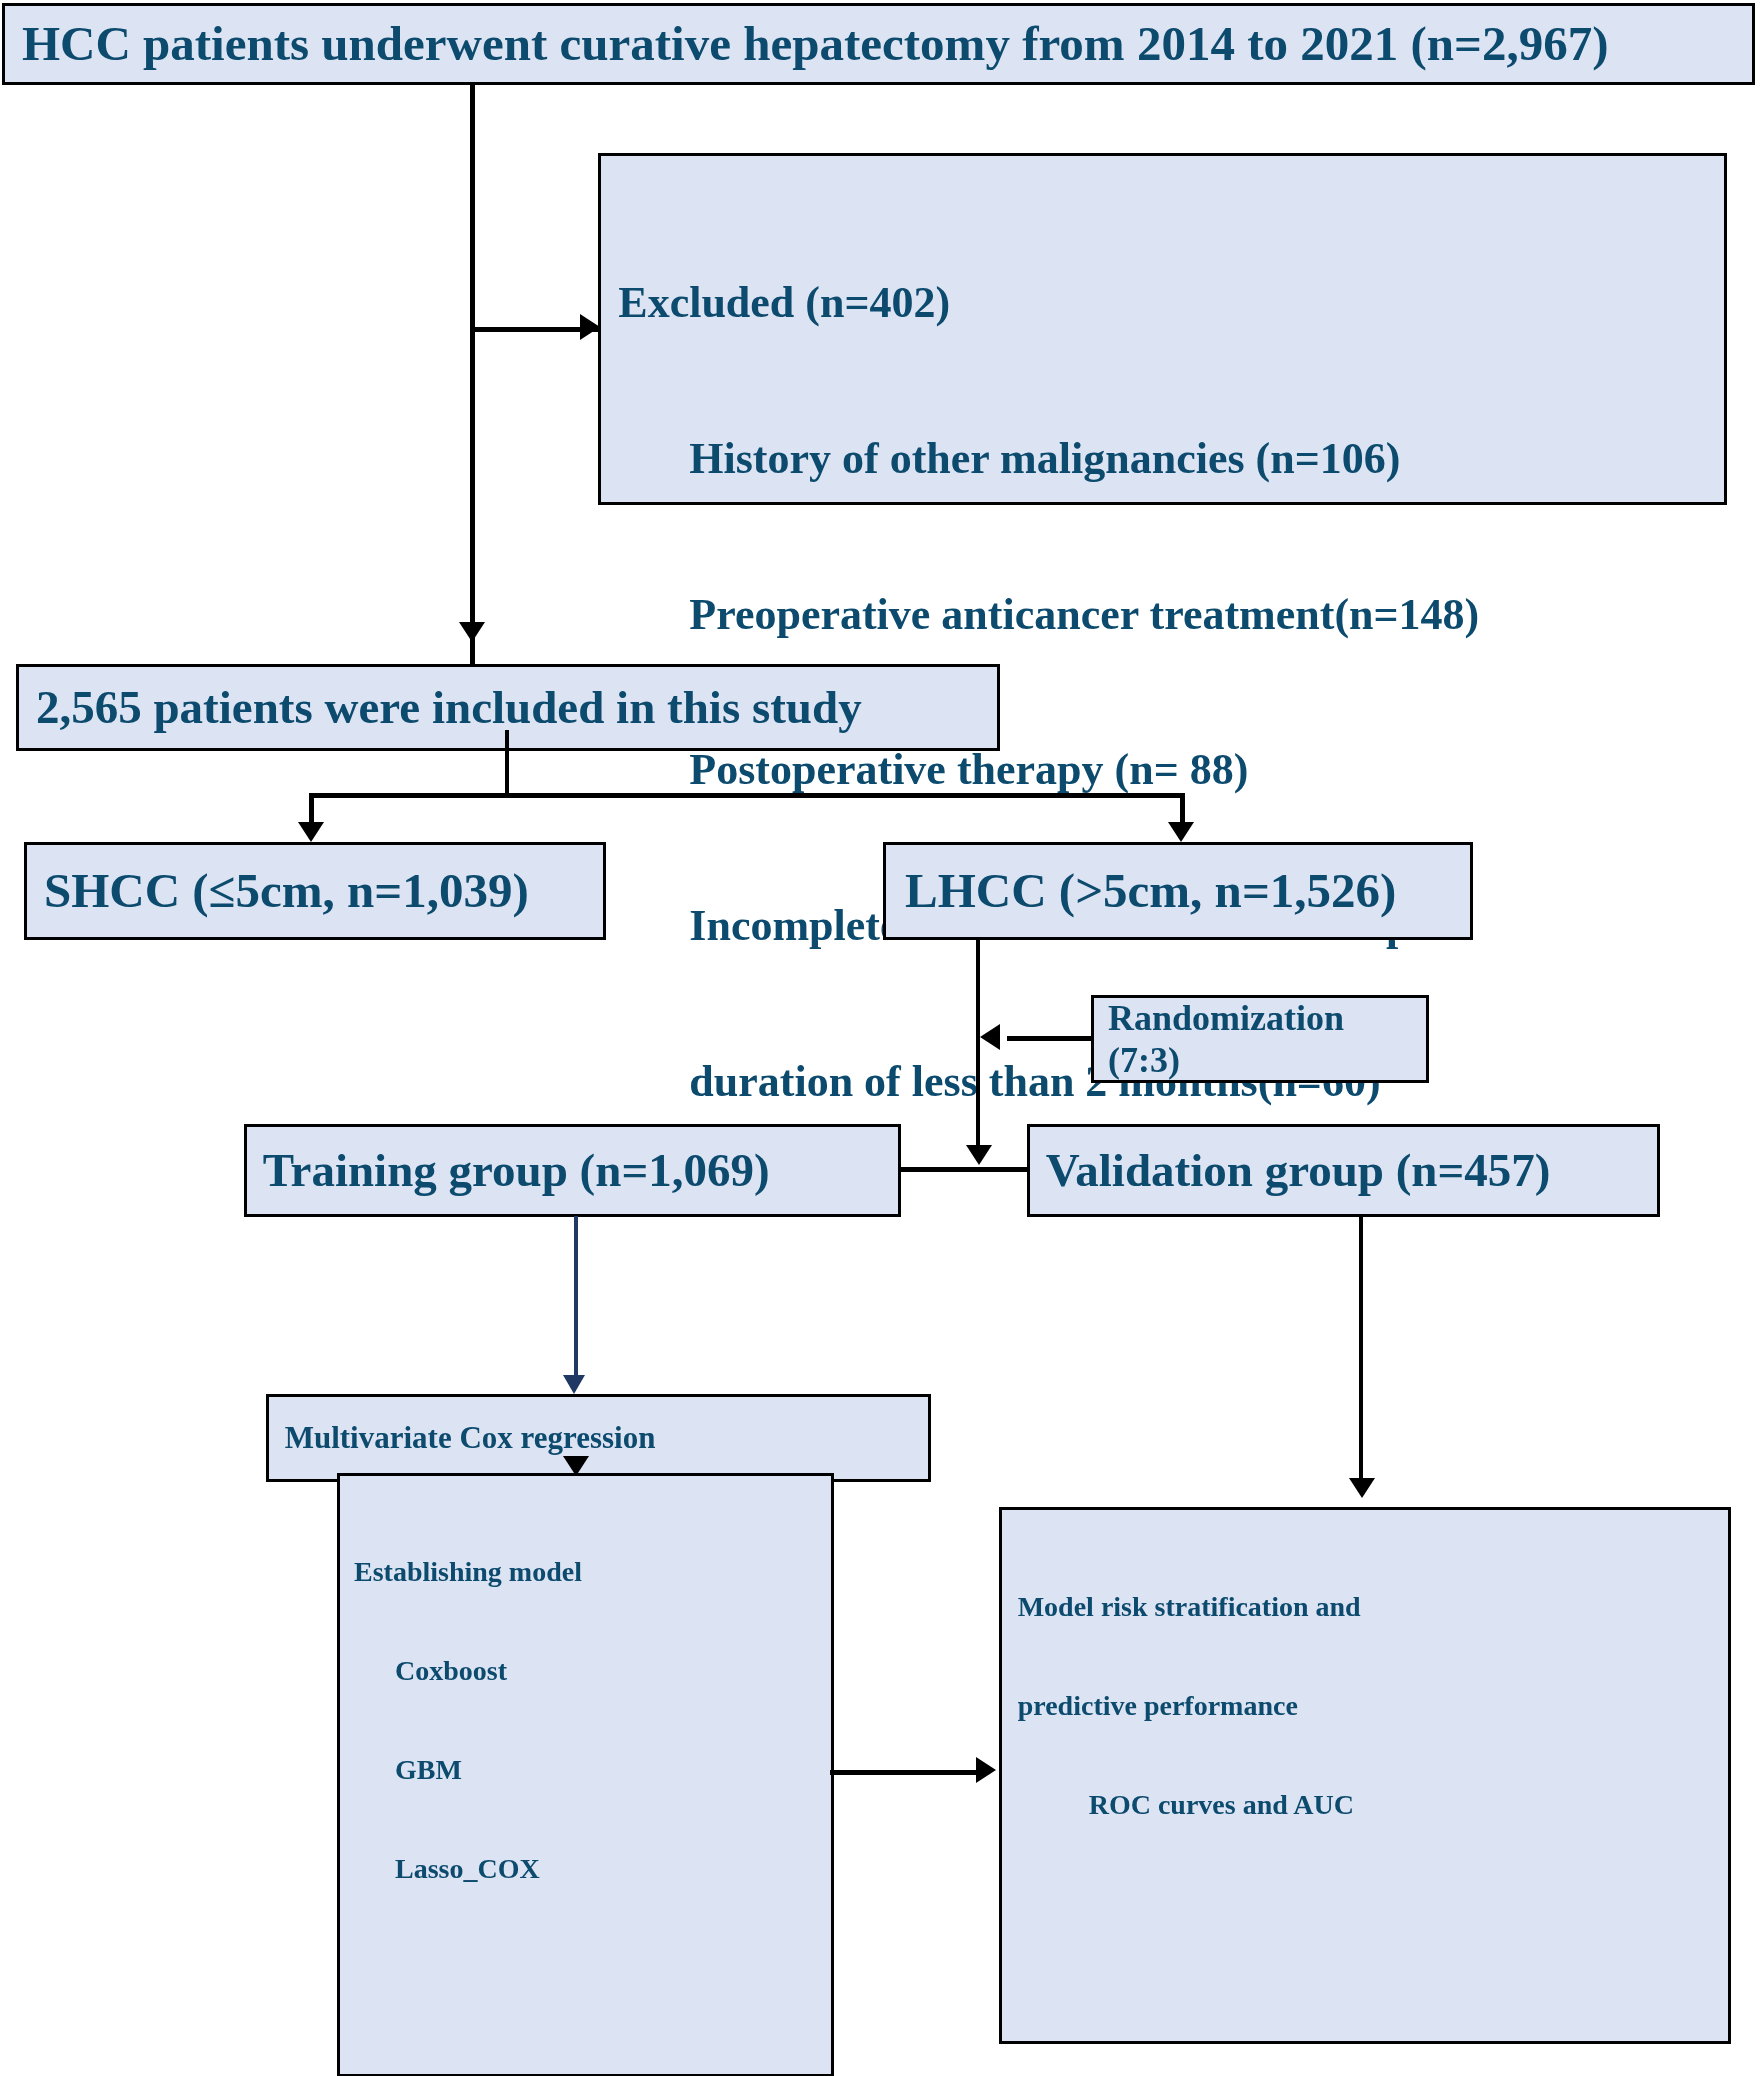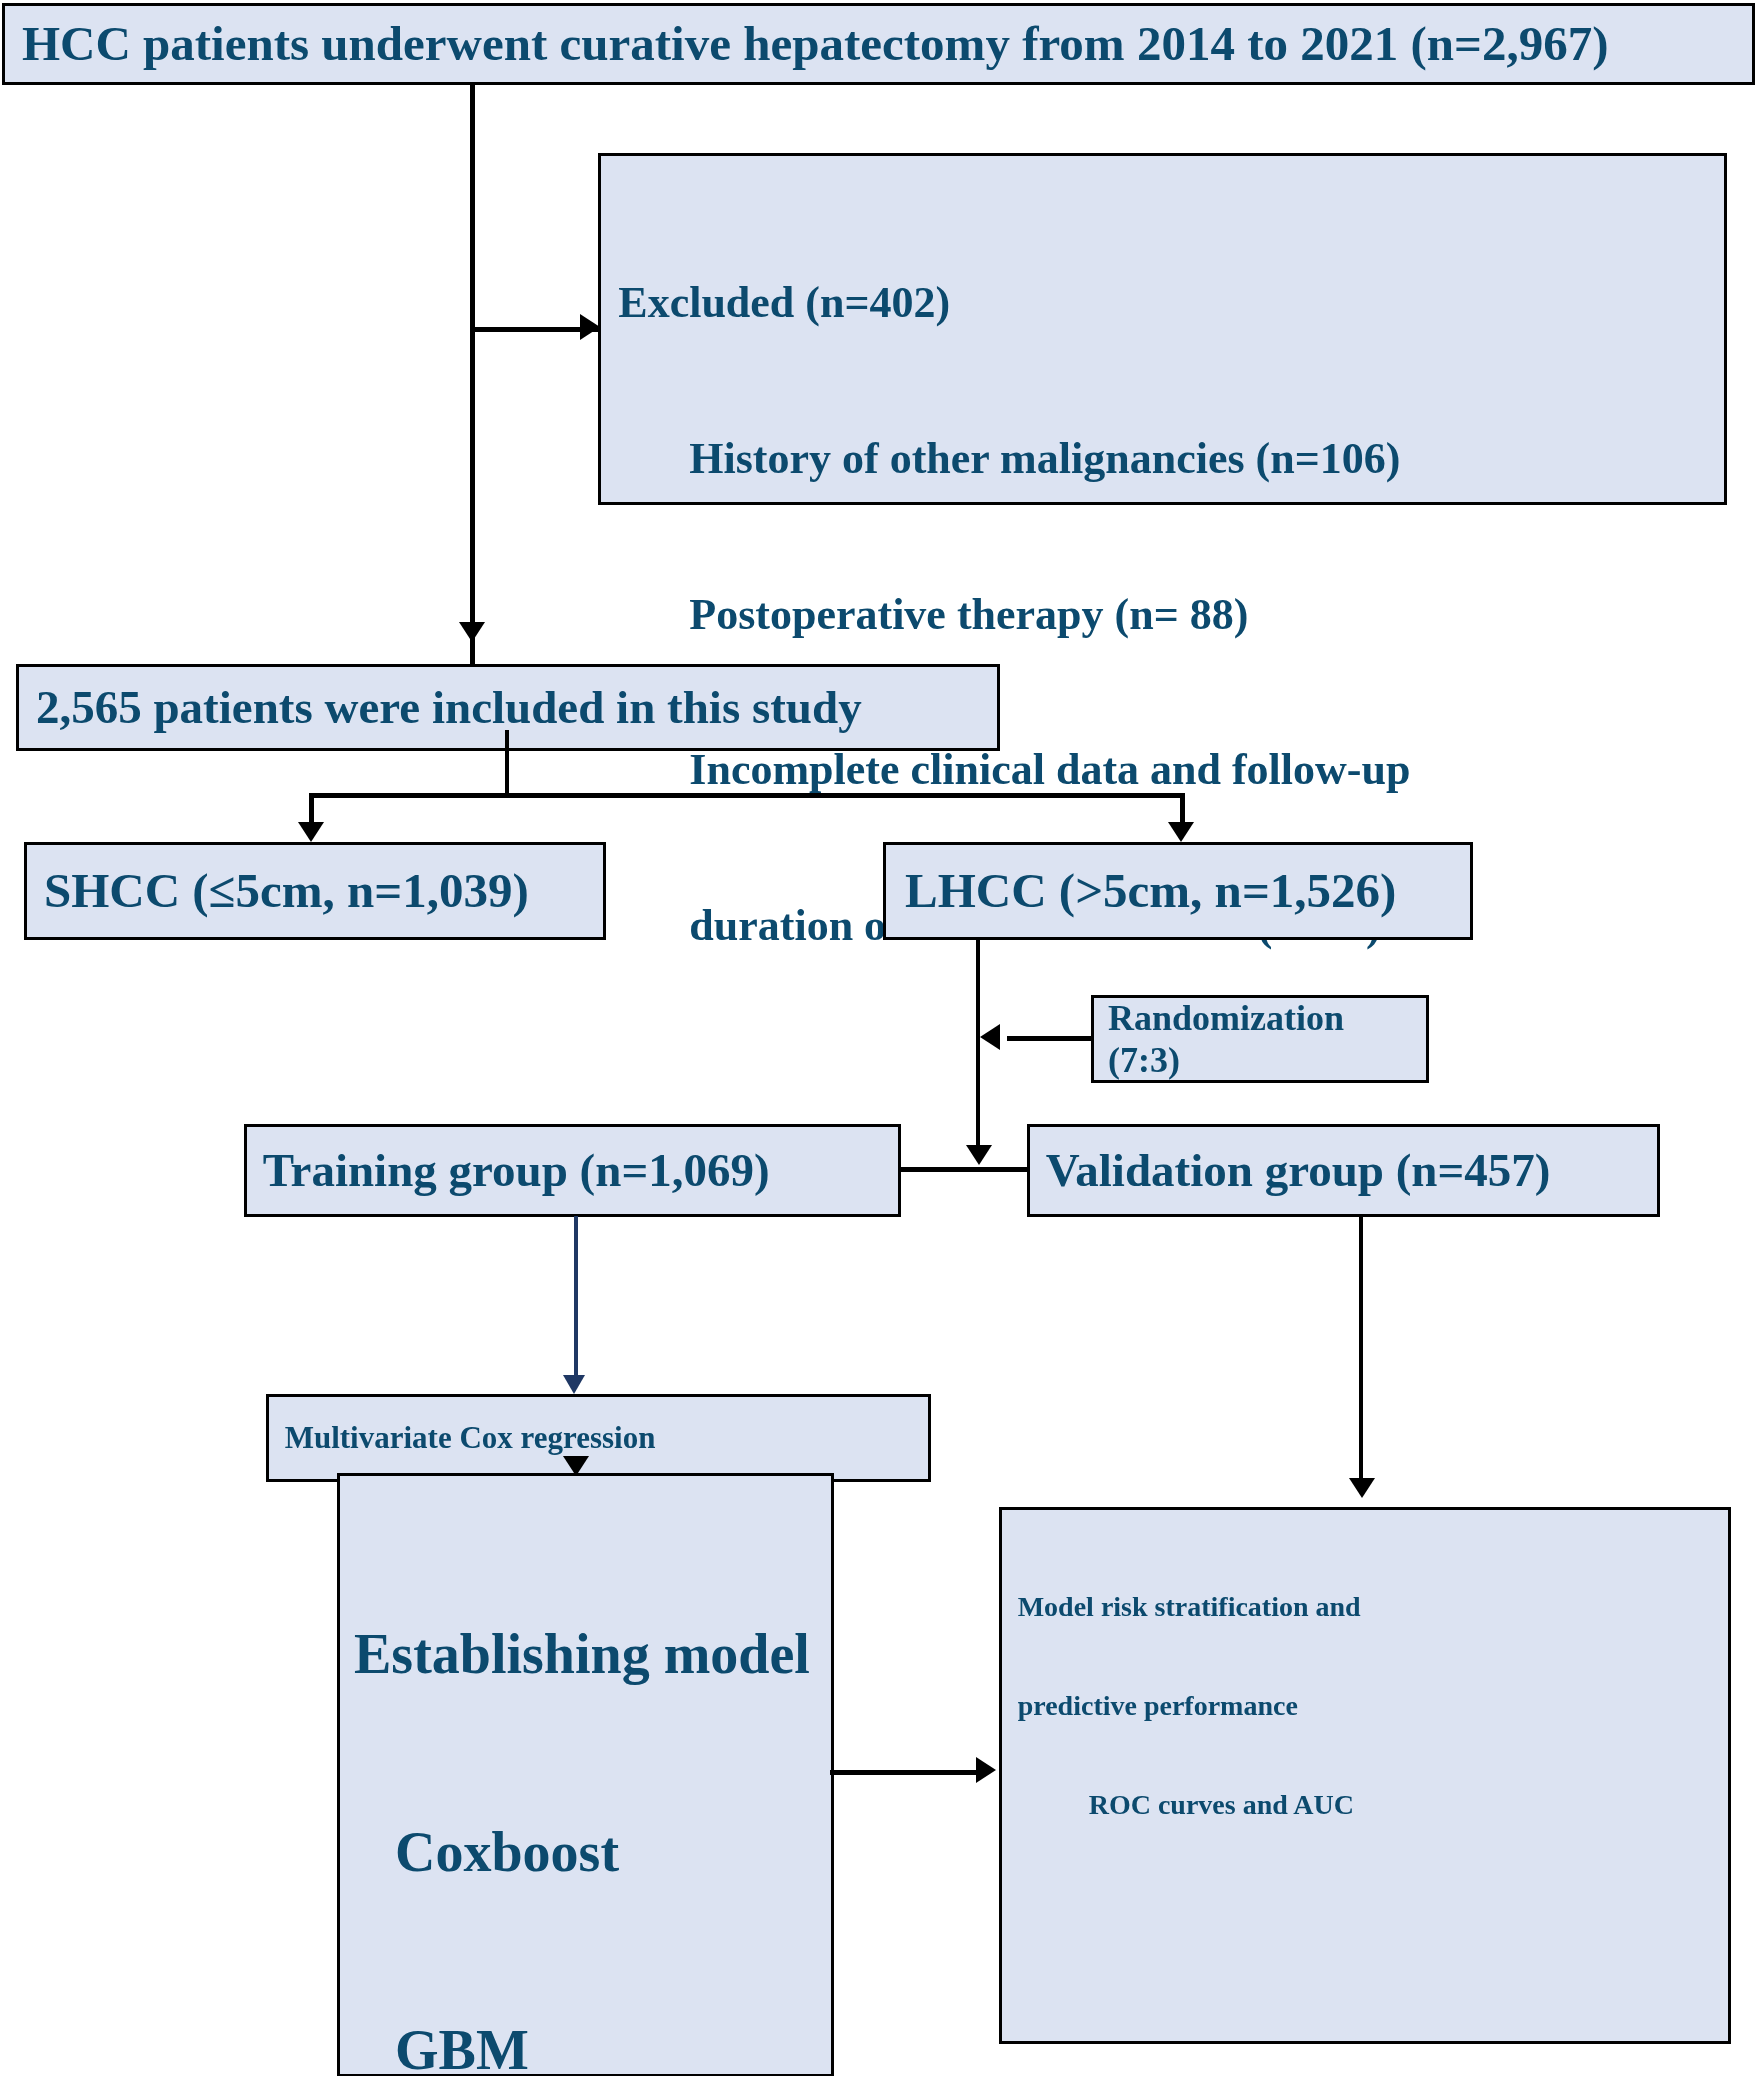--- a/index.html
+++ b/index.html
@@ -81,20 +81,21 @@
 
   <div class="ln v" style="left:470px; top:85px; height:584px;"></div>
   <div class="arrow down" style="left:459px; top:622px;"></div>
 
   <div class="ln h" style="left:470px; top:327px; width:134px;"></div>
   <div class="arrow right" style="left:580px; top:314px;"></div>
 
   <div class="box" style="left:598px; top:153px; width:1129px; height:352px; font-size:44px; padding:17.3px 14px 0 17.3px;">
     <span class="indent1">Excluded (n=402)</span>
     <span class="indent2">History of other malignancies (n=106)</span>
+    <span class="indent2">Preoperative anticancer treatment(n=148)</span>
     <span class="indent2">Postoperative therapy (n= 88)</span>
     <span class="indent2">Incomplete clinical data and follow-up</span>
     <span class="indent2">duration of less than 2 months(n=60)</span>
   </div>
 
   <div class="box vcenter" style="left:15.7px; top:644px; width:984px; height:87px; font-size:47px; padding:0 17.3px;margin-top:20px;">
     <span class="txt">2,565 patients were included in this study</span>
   </div>
 
   <div class="ln v" style="left:505px; top:730px; width:3.9px; height:66px;"></div>
@@ -138,21 +139,21 @@
   <div class="ln v" style="left:1359px; top:1216px; width:3.9px; height:272px;"></div>
   <div class="arrow down" style="left:1349px; top:1478px;"></div>
 
   <div class="box vcenter" style="left:266px; top:1394px; width:665px; height:88px; font-size:31px; padding:0 15.7px;">
     <span class="txt">Multivariate Cox regression</span>
   </div>
 
   <div class="ln v" style="left:574px; top:1482px; height:69px;"></div>
   <div class="arrow down" style="left:563px; top:1456px;"></div>
 
-  <div class="box" style="left:337px; top:1473px; width:497px; height:604px; font-size:56px; padding:12.6px 7.9px 0 14px;">
+  <div class="box" style="left:337px; top:1473px; width:497px; height:604px; font-size:28px; padding:12.6px 7.9px 0 14px;">
     <span class="indent1">Establishing model</span>
     <span class="indent2" style="padding-left:41px;">Coxboost</span>
     <span class="indent2" style="padding-left:41px;">GBM</span>
     <span class="indent2" style="padding-left:41px;">Lasso_COX</span>
     
     
     
     
     
   </div>

